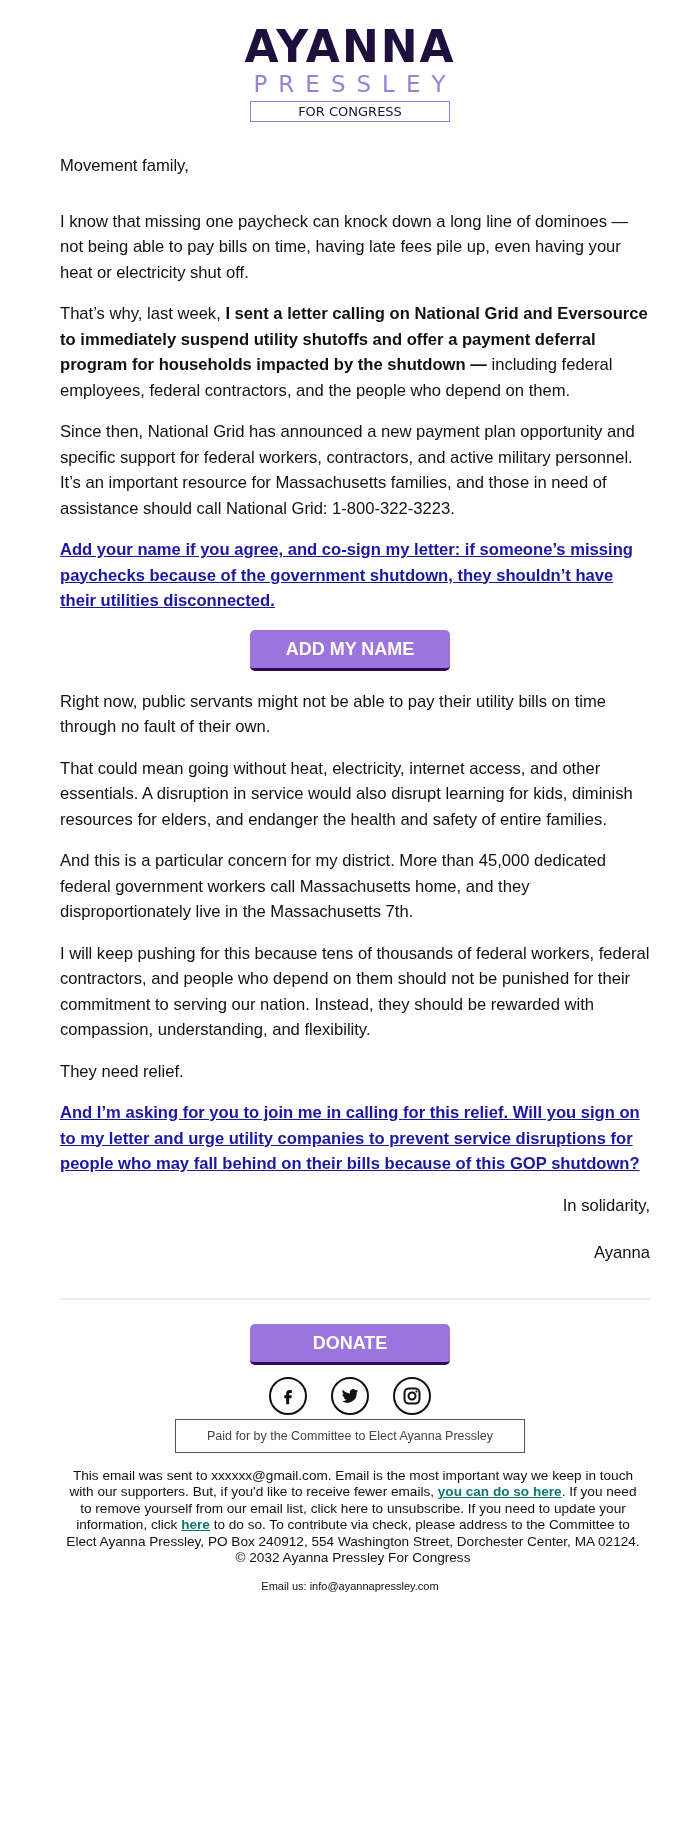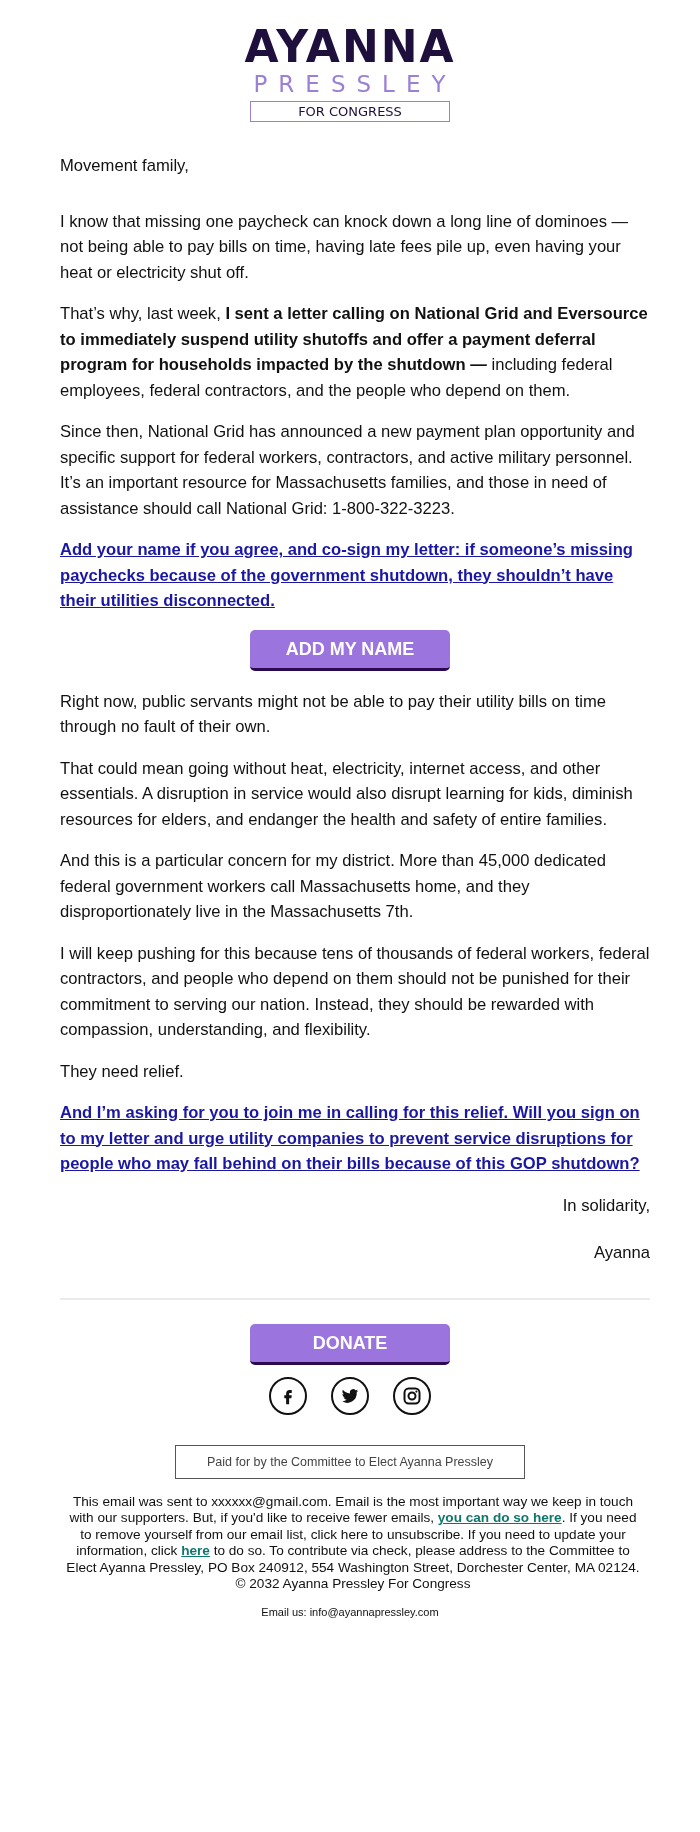--- a/index.html
+++ b/index.html
@@ -31,21 +31,21 @@
 
   .sig p { margin-bottom: 22px; text-align: right; }
 
   .hr { height: 2px; background: #ebebeb; margin: 32px 0 0 10px; }
 
   .footer { text-align: center; }
   .donate-row { margin-top: 24px; }
   .social { margin-top: 12px; display: flex; justify-content: center; gap: 24px; }
   .soc { width: 34px; height: 34px; border: 2px solid #111; border-radius: 50%;
          display: flex; align-items: center; justify-content: center; cursor: pointer; }
-  .paid { display: inline-block; margin-top: 30px; width: 348px; height: 32px; line-height: 32px;
+  .paid { display: inline-block; margin-top: 4px; width: 348px; height: 32px; line-height: 32px;
           border: 1px solid #555; font-size: 12.5px; color: #444; }
   .fine { font-size: 13.6px; line-height: 16.5px; margin-top: 15px; padding: 0 6px 0 12px; color: #111; }
   .fine a { color: #0f766e; font-weight: bold; text-decoration: underline; }
   .email-us { font-size: 11px; margin-top: 13px; }
 </style>
 </head>
 <body>
 
 <div class="wrap">
 

